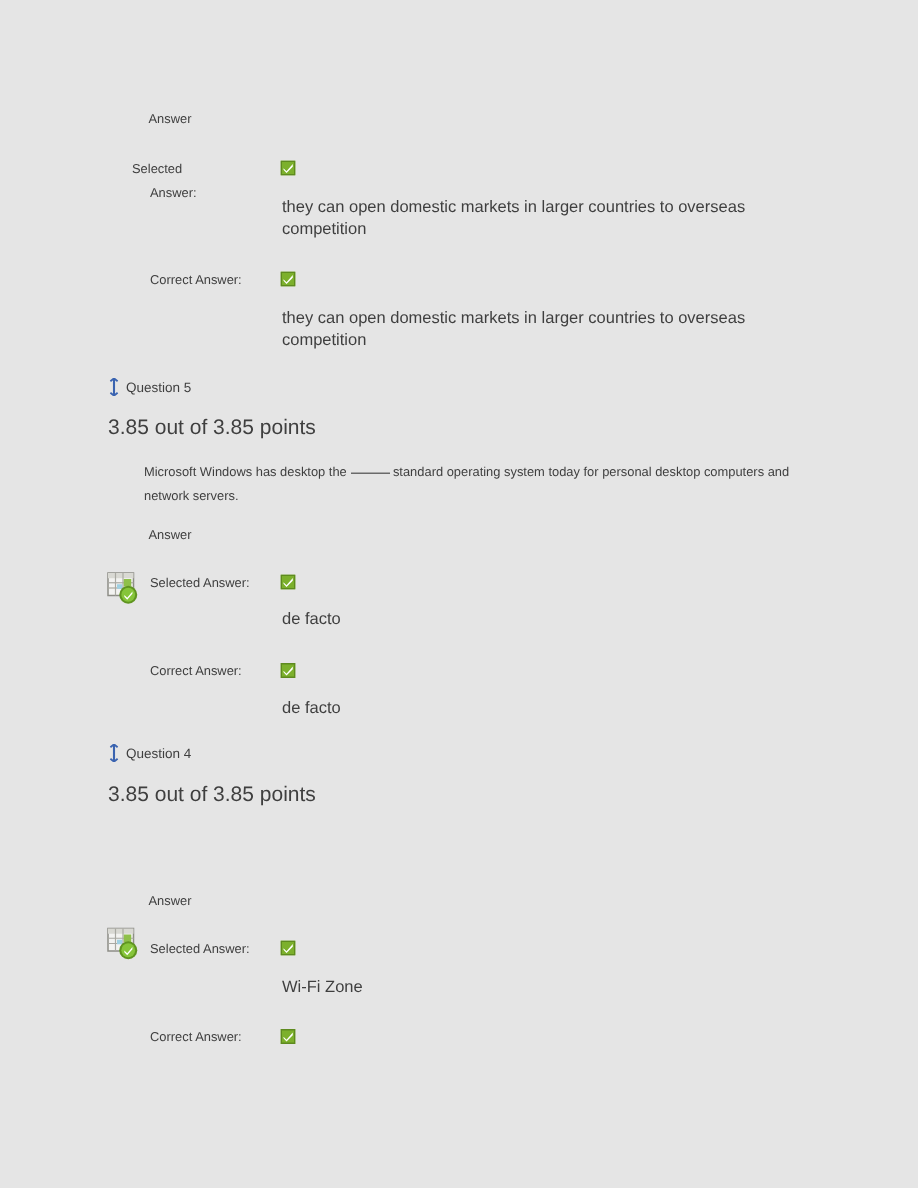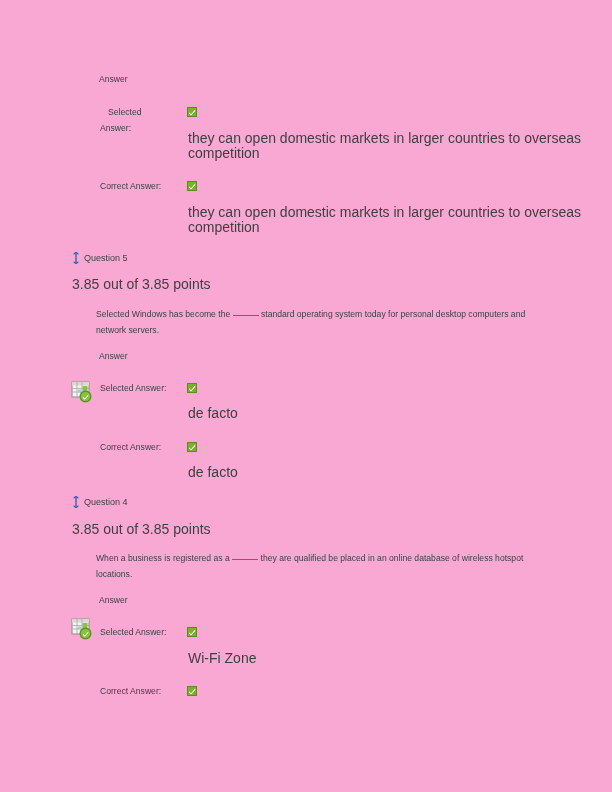--- a/index.html
+++ b/index.html
@@ -13,21 +13,21 @@
     position: relative;
     overflow: hidden;
     font-family: "Liberation Sans", sans-serif;
     color: #3b3b3b;
     -webkit-font-smoothing: antialiased;
   }
 
   .page {
     position: absolute;
     inset: 0;
-    background: #f9a8d4;
+    background: #e5e5e5;
   }
 
   
   .q-header {
     position: absolute;
     left: 72px;
     display: flex;
     align-items: center;
     gap: 4px;
   }
@@ -79,21 +79,21 @@
 
   
   .ans-label {
     position: absolute;
     font-size: 8.6px;
     line-height: 15.5px;
     color: #3f3f3f;
   }
   .ans-value {
     position: absolute;
-    font-size: 14px;
+    font-size: 11px;
     line-height: 15.5px;
     color: #3f3f3f;
   }
 
   
   .check-box {
     position: absolute;
     width: 10px;
     height: 10px;
     display: block;
@@ -138,21 +138,21 @@
   .logo .wm-study { color: #ffffff; }
   .logo .wm-xy { color: #8b7cf0; }
 </style>
 </head>
 <body>
 
 <div class="page">
 
   <div class="answer-label" style="top:73px;">Answer</div>
 
-  <div class="ans-label" style="left:108px; top:105px;">Selected</div>
+  <div class="ans-label" style="left:88px; top:105px;">Selected</div>
   <div class="ans-label" style="left:100px; top:121px;">Answer:</div>
 
   <span class="check-box" style="left:187px; top:107px;">
     <svg width="10" height="10" viewBox="0 0 10 10">
       <rect x="0" y="0" width="10" height="10" fill="#7cb02c"></rect>
       <rect x="0.5" y="0.5" width="9" height="9" fill="none" stroke="#5e8a1f" stroke-width="1"></rect>
       <path d="M2 5.2 L4 7.2 L8.2 2.4 L8.2 4.1 L4 8.4 L2 6.2 Z" fill="#ffffff"></path>
     </svg>
   </span>
 
@@ -179,21 +179,21 @@
         <path d="M1.6 2.2 L4 0.2 L6.4 2.2" fill="none" stroke="#3a63b0" stroke-width="1.2"></path>
         <path d="M1.6 9.8 L4 11.8 L6.4 9.8" fill="none" stroke="#3a63b0" stroke-width="1.2"></path>
       </svg>
     </span>
     <span class="q-title">Question 5</span>
   </div>
 
   <div class="points" style="top:278px;">3.85 out of 3.85 points</div>
 
   <div class="q-body" style="top:307px;">
-    <span>Selected Windows has become the </span><span class="blank"></span><span> standard operating system today for personal desktop</span>
+    <span>Microsoft Windows has desktop the </span><span class="blank"></span><span> standard operating system today for personal desktop</span>
     <span>computers and network servers.</span>
   </div>
 
   <div class="answer-label" style="top:350px;">Answer</div>
 
   <span class="grid-icon" style="left:70px; top:380px;">
     <svg width="24" height="24" viewBox="0 0 24 24">
       <rect x="2" y="2" width="17" height="15" fill="#f3f3f1" stroke="#8d8d86" stroke-width="1"></rect>
       <rect x="2" y="2" width="17" height="3.5" fill="#d9d9d3"></rect>
       <line x1="2" y1="8.5" x2="19" y2="8.5" stroke="#a9a9a2" stroke-width="0.8"></line>
@@ -238,24 +238,20 @@
         <path d="M4 0.5 L4 11.5" stroke="#3a63b0" stroke-width="1.4"></path>
         <path d="M1.6 2.2 L4 0.2 L6.4 2.2" fill="none" stroke="#3a63b0" stroke-width="1.2"></path>
         <path d="M1.6 9.8 L4 11.8 L6.4 9.8" fill="none" stroke="#3a63b0" stroke-width="1.2"></path>
       </svg>
     </span>
     <span class="q-title">Question 4</span>
   </div>
 
   <div class="points" style="top:523px;">3.85 out of 3.85 points</div>
 
-  <div class="q-body" style="top:551px;">
-    <span>When a business is registered as a </span><span class="blank"></span><span> they are qualified be placed in an online database of</span>
-    <span>wireless hotspot locations.</span>
-  </div>
 
   <div class="answer-label" style="top:594px;">Answer</div>
 
   <span class="grid-icon" style="left:70px; top:617px;">
     <svg width="24" height="24" viewBox="0 0 24 24">
       <rect x="2" y="2" width="17" height="15" fill="#f3f3f1" stroke="#8d8d86" stroke-width="1"></rect>
       <rect x="2" y="2" width="17" height="3.5" fill="#d9d9d3"></rect>
       <line x1="2" y1="8.5" x2="19" y2="8.5" stroke="#a9a9a2" stroke-width="0.8"></line>
       <line x1="2" y1="12" x2="19" y2="12" stroke="#a9a9a2" stroke-width="0.8"></line>
       <line x1="7" y1="2" x2="7" y2="17" stroke="#a9a9a2" stroke-width="0.8"></line>

